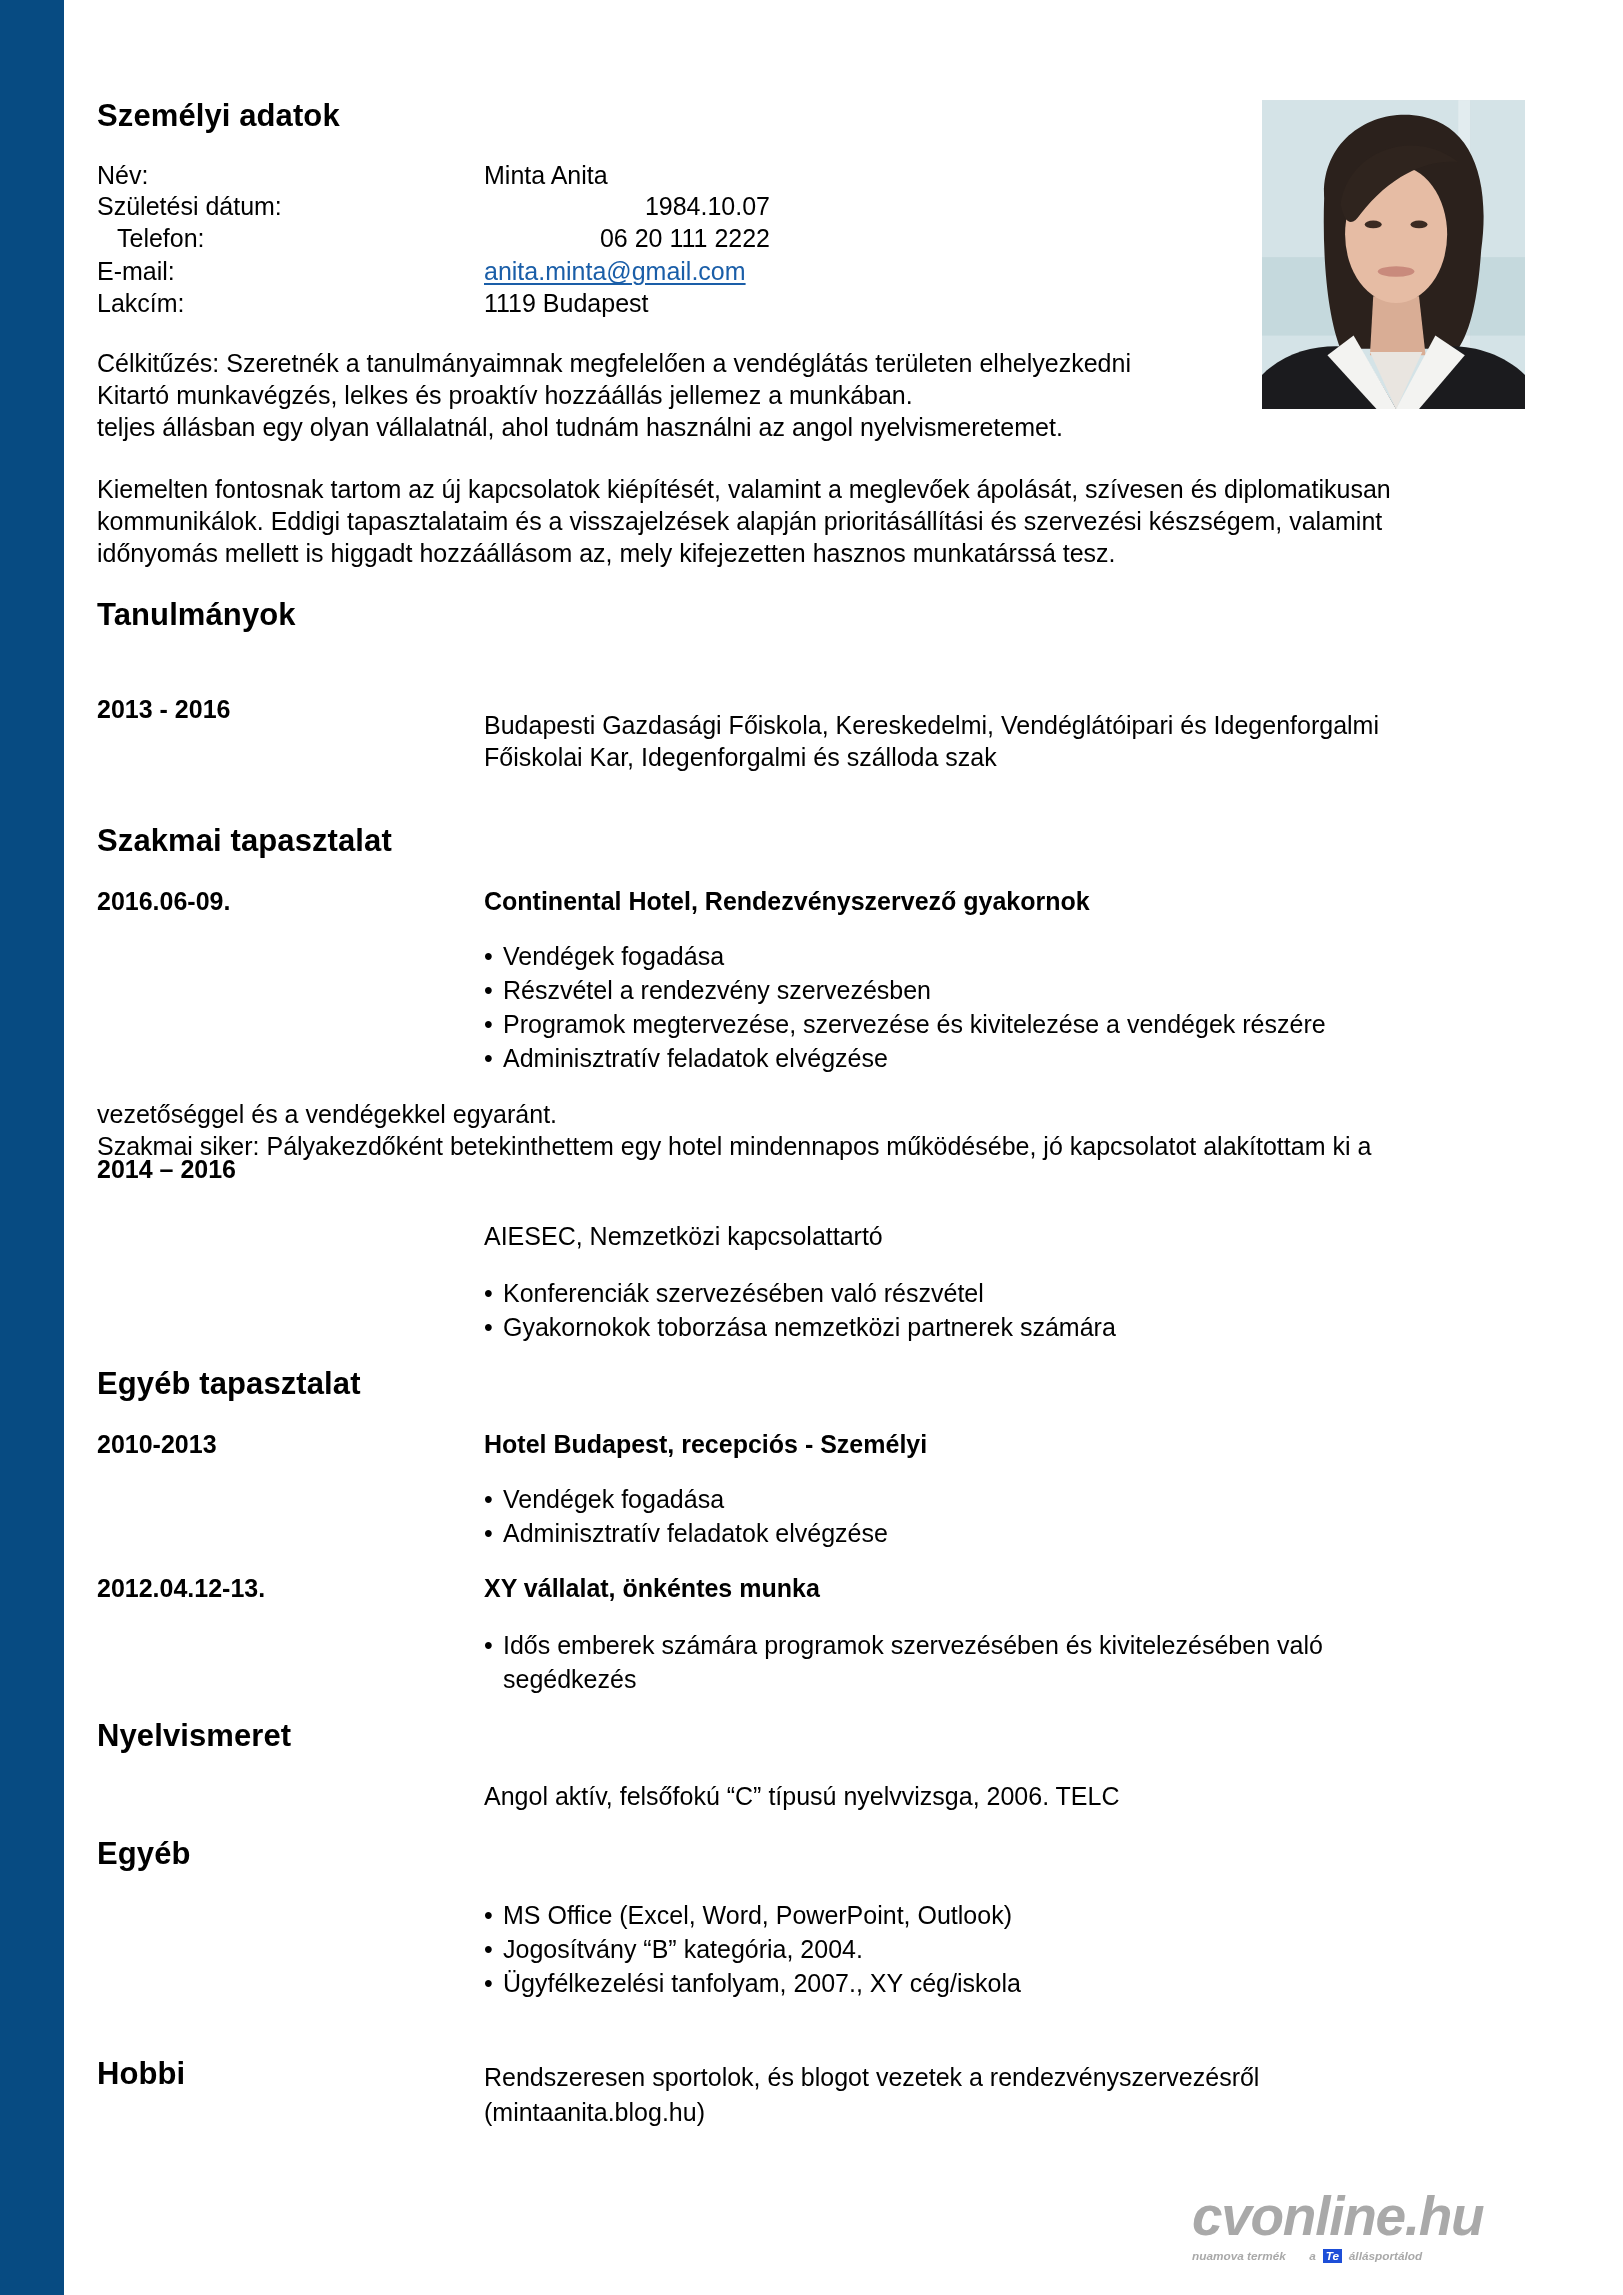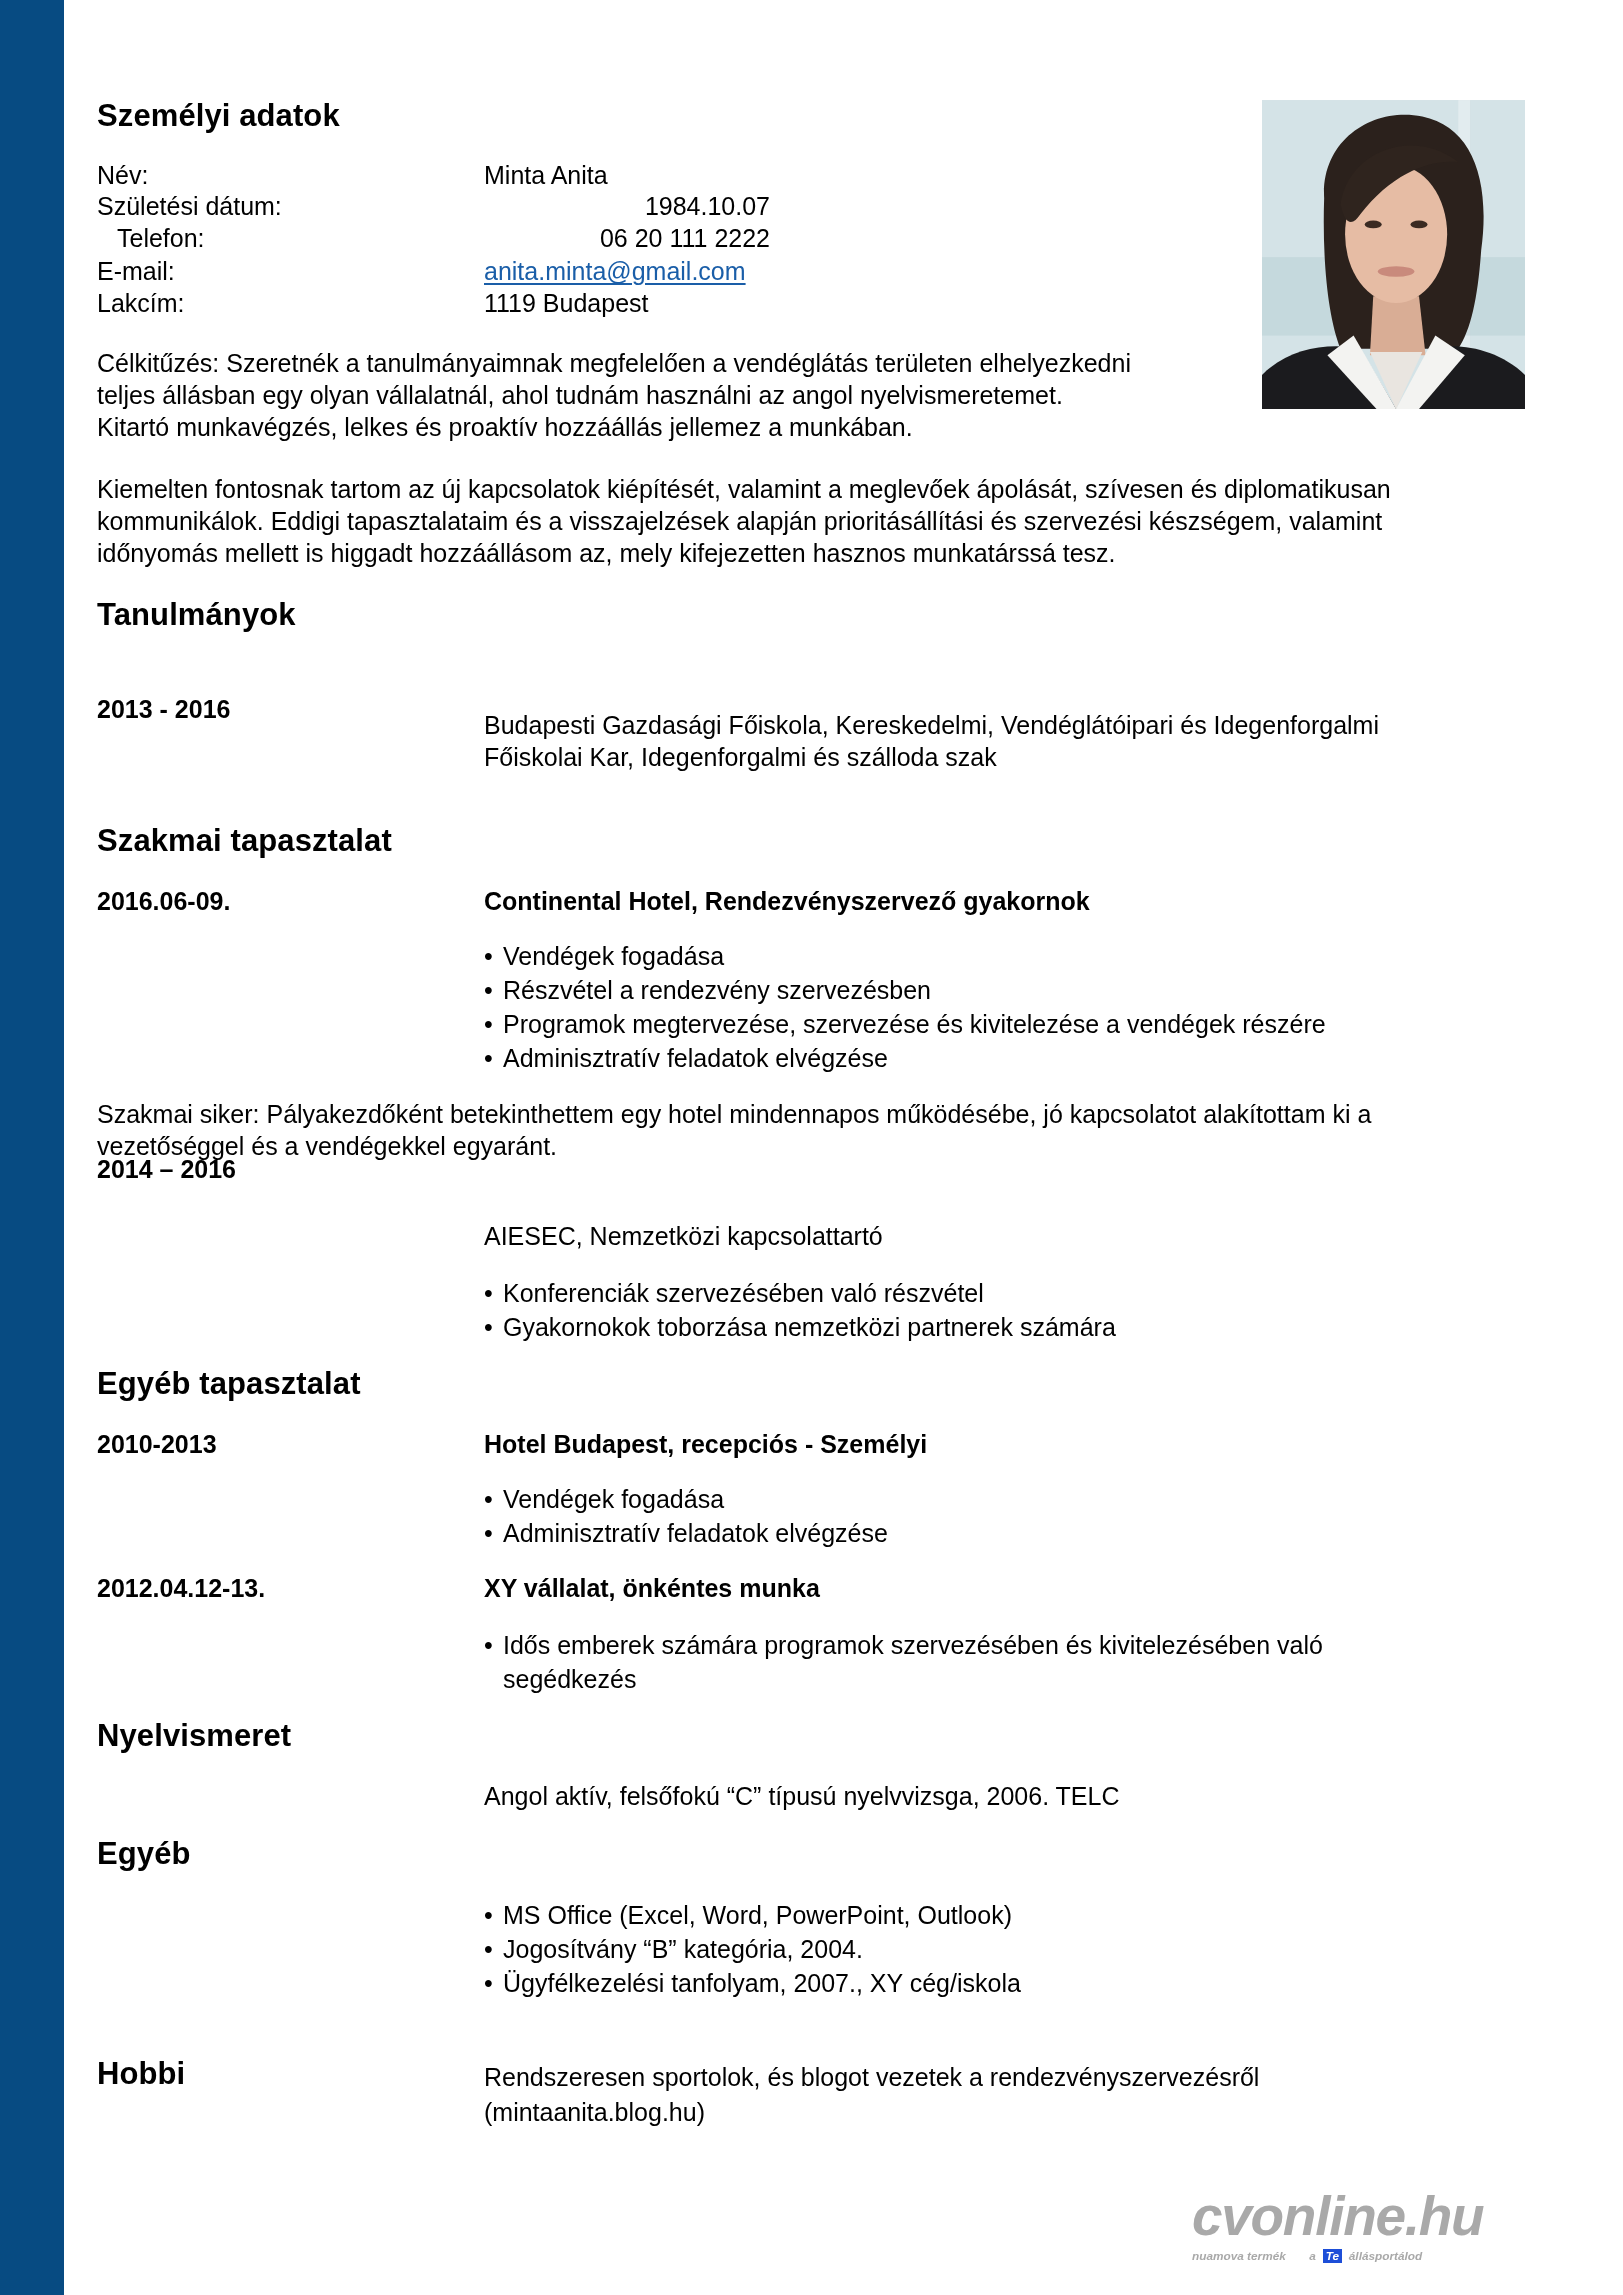--- a/index.html
+++ b/index.html
@@ -76,22 +76,22 @@
     <path d="M402 420 C 360 380, 300 370, 260 380 L 215 472 L 402 472 Z" fill="#1b1b1e"></path>
 
     <path d="M140 360 L 205 472 L 175 472 L 100 390 Z" fill="#f3f3f1"></path>
     <path d="M265 360 L 205 472 L 240 472 L 310 390 Z" fill="#f3f3f1"></path>
     <path d="M165 385 L 205 472 L 245 385 Z" fill="#e9e5e0"></path>
   </svg>
 </div>
 
 <div class="para" style="top:347px;">
   <span class="line">Célkitűzés: Szeretnék a tanulmányaimnak megfelelően a vendéglátás területen elhelyezkedni</span>
+  <span class="line">Kitartó munkavégzés, lelkes és proaktív hozzáállás jellemez a munkában.</span>
   <span class="line">teljes állásban egy olyan vállalatnál, ahol tudnám használni az angol nyelvismeretemet.</span>
-  <span class="line">Kitartó munkavégzés, lelkes és proaktív hozzáállás jellemez a munkában.</span>
 </div>
 
 <div class="para" style="top:473px;">
   <span class="line">Kiemelten fontosnak tartom az új kapcsolatok kiépítését, valamint a meglevőek ápolását, szívesen és diplomatikusan</span>
   <span class="line">kommunikálok. Eddigi tapasztalataim és a visszajelzések alapján prioritásállítási és szervezési készségem, valamint</span>
   <span class="line">időnyomás mellett is higgadt hozzáállásom az, mely kifejezetten hasznos munkatárssá tesz.</span>
 </div>
 
 <div class="abs h" style="left:97px; top:597px;">Tanulmányok</div>
 <div class="abs t b lbl" style="top:693px;">2013 - 2016</div>
@@ -104,22 +104,22 @@
 
 <div class="abs t b lbl" style="top:885px;">2016.06-09.</div>
 <div class="abs t b val" style="top:885px;">Continental Hotel, Rendezvényszervező gyakornok</div>
 <ul class="bullets" style="top:939px;">
   <li><span class="dot">•</span><span>Vendégek fogadása</span></li>
   <li><span class="dot">•</span><span>Részvétel a rendezvény szervezésben</span></li>
   <li><span class="dot">•</span><span>Programok megtervezése, szervezése és kivitelezése a vendégek részére</span></li>
   <li><span class="dot">•</span><span>Adminisztratív feladatok elvégzése</span></li>
 </ul>
 <div class="para" style="top:1098px;">
+  <span class="line">vezetőséggel és a vendégekkel egyaránt.</span>
   <span class="line">Szakmai siker: Pályakezdőként betekinthettem egy hotel mindennapos működésébe, jó kapcsolatot alakítottam ki a</span>
-  <span class="line">vezetőséggel és a vendégekkel egyaránt.</span>
 </div>
 
 <div class="abs t b lbl" style="top:1153px;">2014 – 2016</div>
 <div class="abs t val" style="top:1220px;">AIESEC, Nemzetközi kapcsolattartó</div>
 <ul class="bullets" style="top:1276px;">
   <li><span class="dot">•</span><span>Konferenciák szervezésében való részvétel</span></li>
   <li><span class="dot">•</span><span>Gyakornokok toborzása nemzetközi partnerek számára</span></li>
 </ul>
 
 <div class="abs h" style="left:97px; top:1366px;">Egyéb tapasztalat</div>

